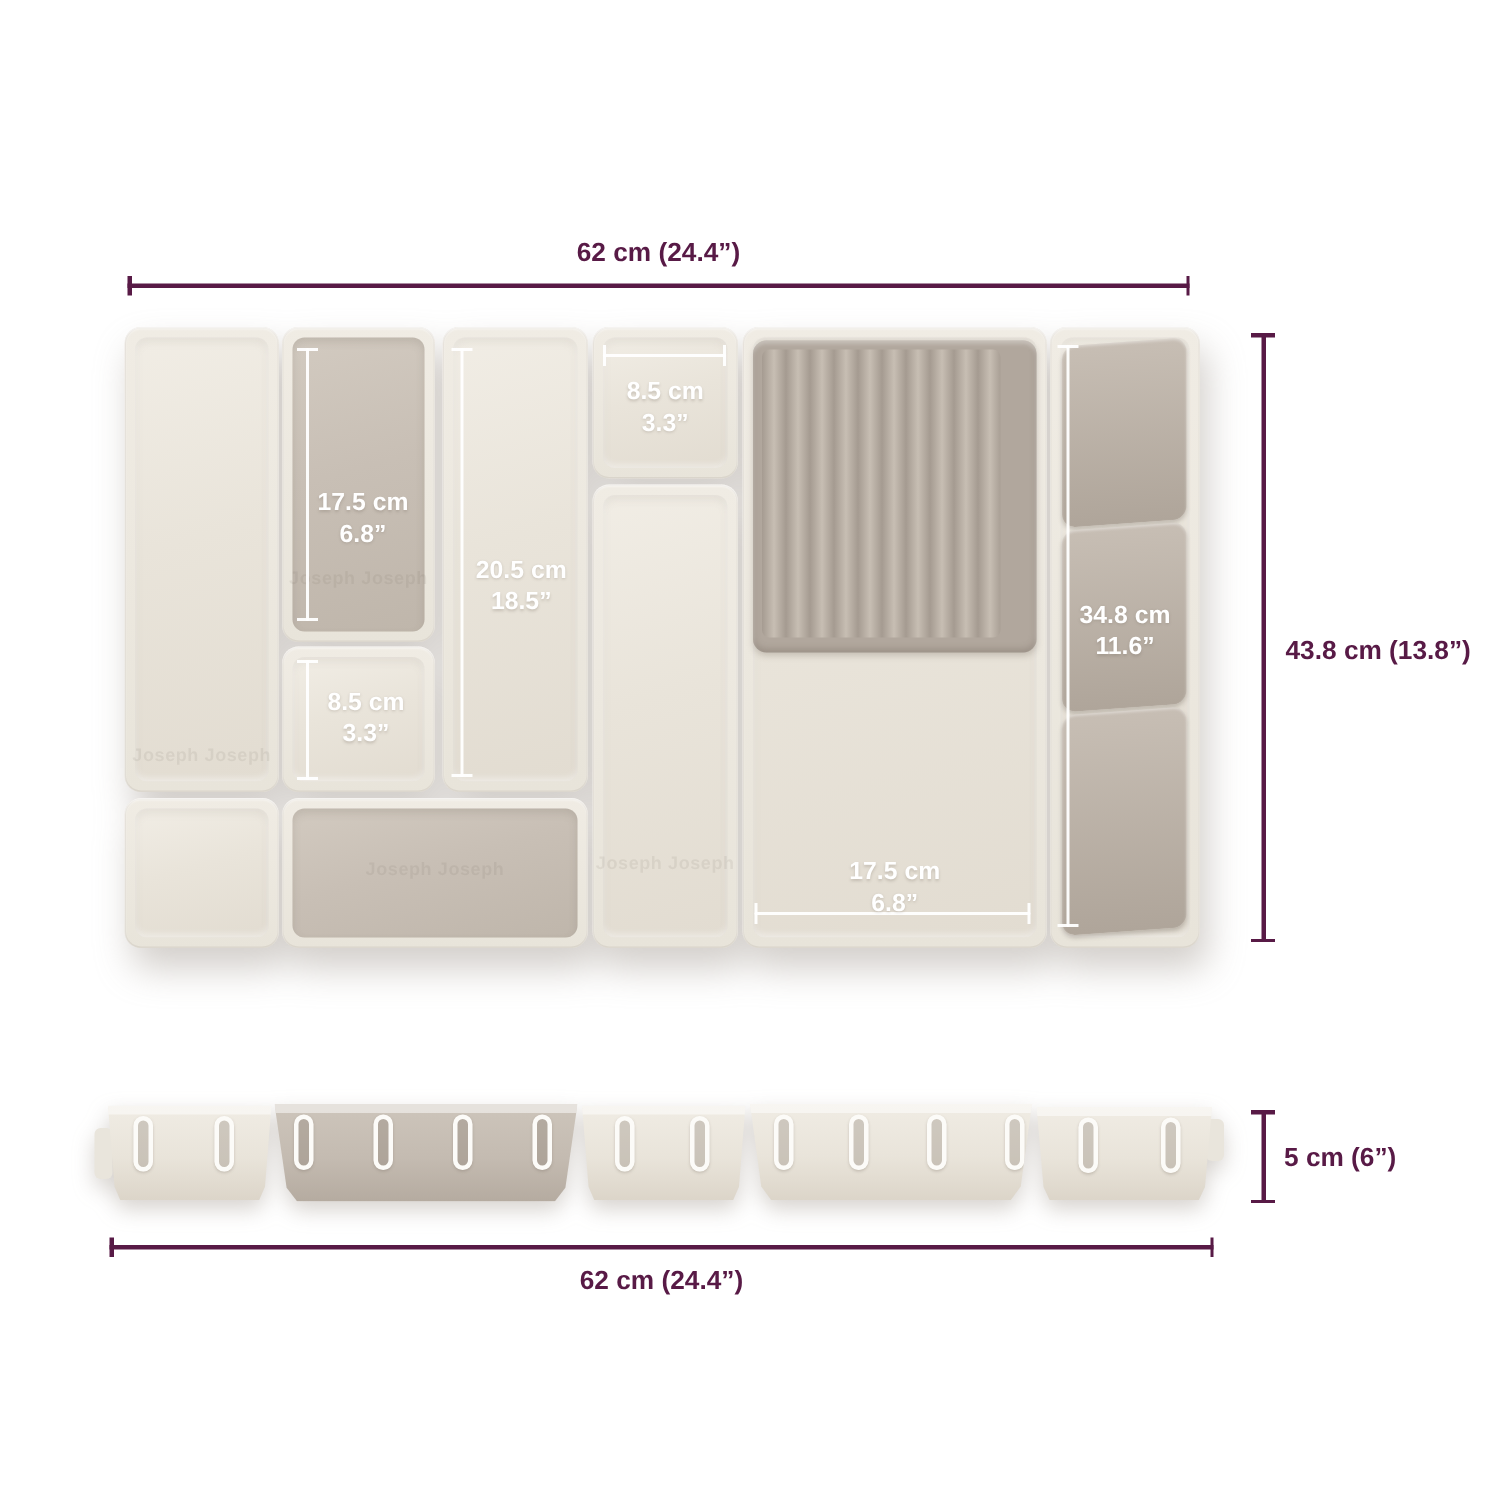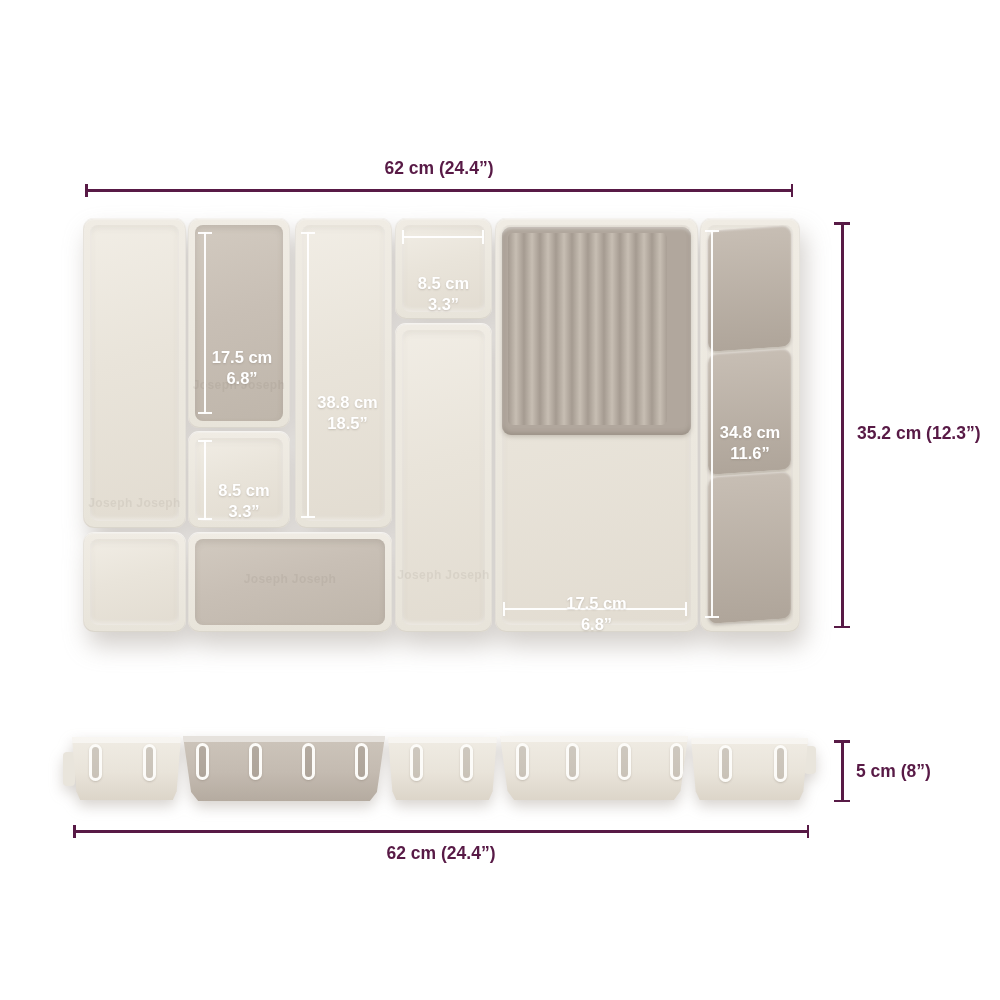--- a/index.html
+++ b/index.html
@@ -39,42 +39,42 @@
         background:linear-gradient(180deg,#c7beb4,#afa59a);
         box-shadow:inset 0 1px 2px rgba(255,255,255,.4), 0 2px 3px rgba(100,90,78,.30);}
   
   .mv{position:absolute;width:2px;background:rgba(255,255,255,.95);border-radius:1px;z-index:5;}
   .mv::before,.mv::after{content:"";position:absolute;left:-6px;width:14px;height:2px;background:rgba(255,255,255,.95);}
   .mv::before{top:0}.mv::after{bottom:0}
   .mh{position:absolute;height:2px;background:rgba(255,255,255,.95);border-radius:1px;z-index:5;}
   .mh::before,.mh::after{content:"";position:absolute;top:-6px;width:2px;height:14px;background:rgba(255,255,255,.95);}
   .mh::before{left:0}.mh::after{right:0}
   .wlabel{position:absolute;z-index:6;color:#ffffff;font-weight:bold;font-size:16.5px;line-height:21px;
-        text-align:center;text-shadow:0 1px 2px rgba(110,100,90,.28);white-space:nowrap;margin-top:22px;}
+        text-align:center;text-shadow:0 1px 2px rgba(110,100,90,.28);white-space:nowrap;}
   .emboss{position:absolute;z-index:4;color:#6f6559;opacity:.10;font-size:12px;font-weight:bold;
         letter-spacing:.4px;text-align:center;white-space:nowrap;}
   
   .stray{position:absolute;clip-path:polygon(0% 0%,100% 0%,96% 86%,92.5% 100%,7.5% 100%,4% 86%);}
   .stray.cream{background:linear-gradient(180deg,#f0ece4 0%,#e9e4da 55%,#dcd5c9 100%);}
   .stray.taupe{background:linear-gradient(180deg,#cdc5bb 0%,#c4bbb1 55%,#b5aba0 100%);}
   .stray::before{content:"";position:absolute;top:0;left:0;right:0;height:6px;background:rgba(255,255,255,.5);}
   .slot{position:absolute;top:7px;width:7px;height:31px;border:3px solid #fcfbf8;border-radius:7px;
         background:rgba(110,100,88,.25);box-shadow:0 1px 2px rgba(110,100,88,.28);}
   .tab{position:absolute;background:#e9e5dc;border-radius:4px;}
 </style>
 </head>
 <body>
 
 <div class="stage">
 
   <div class="ptext center" style="left:339px;top:158px;width:200px;">62 cm (24.4”)</div>
   <div class="pl-h" style="left:85px;top:189px;width:708px;"></div>
 
   <div class="pl-v" style="left:841px;top:222px;height:406px;"></div>
-  <div class="ptext" style="left:857px;top:423px;">35.2 cm (12.3”)</div>
+  <div class="ptext" style="left:857px;top:423px;">43.8 cm (13.8”)</div>
 
   <div class="topview">
 
     <div class="tray" style="left:83px;top:218px;width:103px;height:310px;">
       <div class="well cream"></div>
       <div class="emboss" style="left:0;right:0;top:278px;">Joseph Joseph</div>
     </div>
 
     <div class="tray" style="left:83px;top:532px;width:103px;height:100px;">
       <div class="well cream"></div>
@@ -101,21 +101,21 @@
 
     <div class="tray" style="left:188px;top:532px;width:204px;height:100px;">
       <div class="well taupe"></div>
       <div class="emboss" style="left:0;right:0;top:40px;">Joseph Joseph</div>
     </div>
 
     <div class="tray" style="left:295px;top:218px;width:97px;height:310px;">
       <div class="well cream"></div>
       <div class="mv" style="left:12px;top:14px;height:286px;"></div>
       <div class="wlabel" style="left:8px;right:0;top:152px;">
-        <div>38.8 cm</div>
+        <div>20.5 cm</div>
         <div>18.5”</div>
       </div>
     </div>
 
     <div class="tray" style="left:395px;top:218px;width:97px;height:101px;">
       <div class="well cream"></div>
       <div class="mh" style="left:7px;top:18px;width:82px;"></div>
       <div class="wlabel" style="left:0;right:0;top:33px;">
         <div>8.5 cm</div>
         <div>3.3”</div>
@@ -176,18 +176,18 @@
       <div class="slot" style="left:118px;"></div>
       <div class="slot" style="left:170px;"></div>
     </div>
     <div class="stray cream" style="left:691px;top:738px;width:117px;height:62px;">
       <div class="slot" style="left:28px;"></div>
       <div class="slot" style="left:83px;"></div>
     </div>
   </div>
 
   <div class="pl-v" style="left:841px;top:740px;height:62px;"></div>
-  <div class="ptext" style="left:856px;top:761px;">5 cm (8”)</div>
+  <div class="ptext" style="left:856px;top:761px;">5 cm (6”)</div>
 
   <div class="pl-h" style="left:73px;top:830px;width:736px;"></div>
   <div class="ptext center" style="left:341px;top:843px;width:200px;">62 cm (24.4”)</div>
 
 </div>
 
 </body></html>

